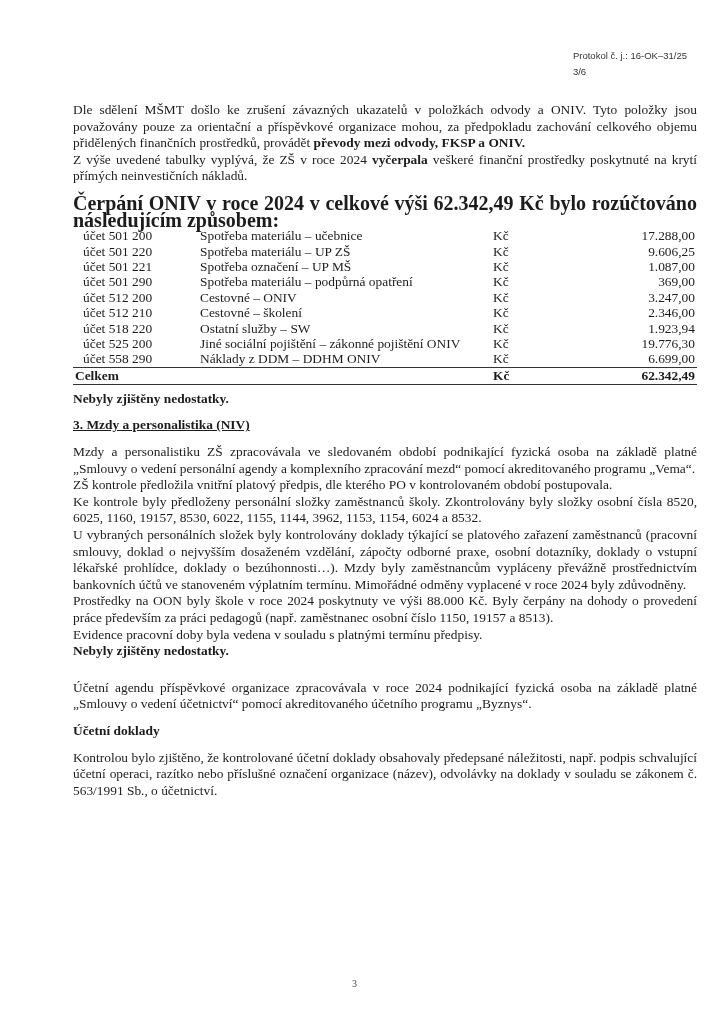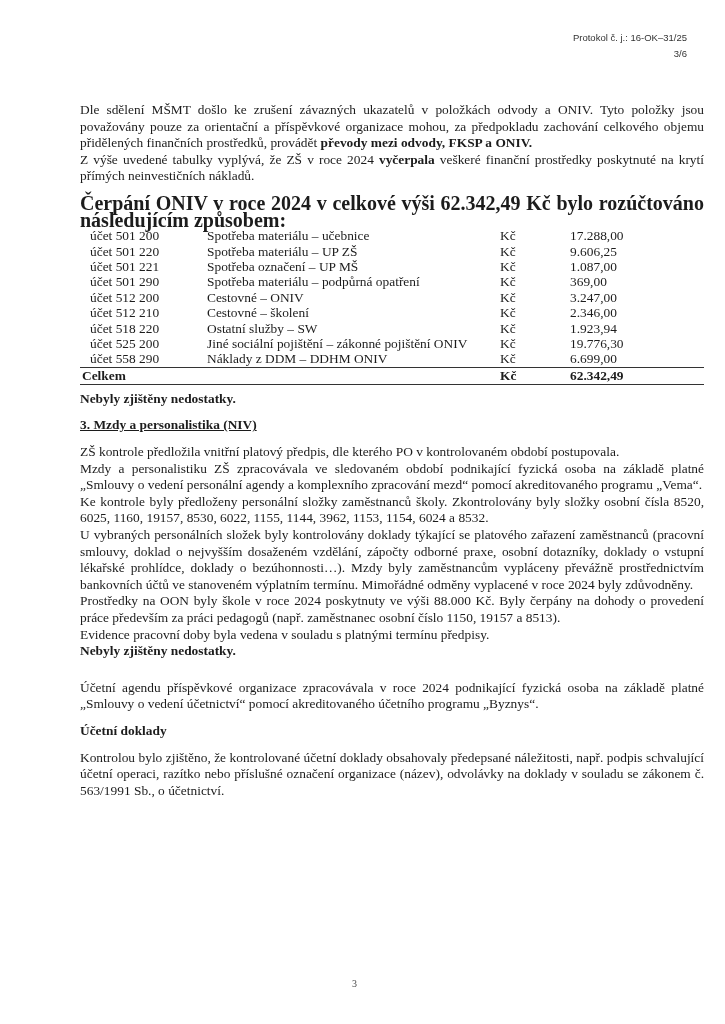--- a/index.html
+++ b/index.html
@@ -1,39 +1,39 @@
 <!DOCTYPE html>
 <html><head>
 <meta charset="utf-8">
 <style>
   html, body { margin: 0; padding: 0; background: #ffffff; }
   body {
     width: 725px; height: 1024px; position: relative; overflow: hidden;
     font-family: "Liberation Serif", serif; color: #1c1c1c;
   }
   .header-ref {
-    position: absolute; top: 30px; right: 38px;
+    position: absolute; top: 48px; right: 38px;
     font-family: "Liberation Sans", sans-serif; font-size: 9.5px; color: #333;
-    text-align: right; line-height: 16px;
+    text-align: left; line-height: 16px;
   }
   .page {
-    position: absolute; left: 80px; top: 102px; width: 624px;
+    position: absolute; left: 73px; top: 102px; width: 624px;
     font-size: 13.4px; line-height: 16.6px;
   }
   p { margin: 0; text-align: justify; }
   .b { font-weight: bold; }
   .gap { height: 10px; }
   .gap-s { height: 6px; }
   .h { font-weight: bold; text-decoration: underline; }
   table.costs { border-collapse: collapse; width: 624px; margin-top: 0; }
   table.costs td { padding: 0; height: 15.4px; line-height: 15.4px; vertical-align: bottom; }
   td.acct { width: 117px; padding-left: 10px !important; }
   td.desc { width: 293px; }
   td.cur { width: 70px; }
-  td.amt { text-align: left; padding-right: 2px !important; margin-top: 8px; }
+  td.amt { text-align: right; padding-right: 2px !important; margin-top: 8px; }
   tr.last td { border-bottom: 1px solid #333; }
   tr.total td { font-weight: bold; border-bottom: 1.5px solid #333; height: 16px; }
   tr.total td.acct { padding-left: 2px !important; }
   .footer-num {
     position: absolute; top: 978px; left: 352px; font-size: 10px; color: #444;
   }
 </style>
 </head>
 <body>
 
@@ -116,22 +116,22 @@
     </tbody>
   </table>
 
   <div class="gap-s"></div>
   <p class="b">Nebyly zjištěny nedostatky.</p>
 
   <div class="gap"></div>
   <p class="h">3. Mzdy a personalistika (NIV)</p>
   <div class="gap"></div>
 
+  <p>Mzdy a personalistiku ZŠ zpracovávala ve sledovaném období podnikající fyzická osoba na základě platné „Smlouvy o vedení personální agendy a komplexního zpracování mezd“ pomocí akreditovaného programu „Vema“.</p>
   <p>ZŠ kontrole předložila vnitřní platový předpis, dle kterého PO v kontrolovaném období postupovala.</p>
-  <p>Mzdy a personalistiku ZŠ zpracovávala ve sledovaném období podnikající fyzická osoba na základě platné „Smlouvy o vedení personální agendy a komplexního zpracování mezd“ pomocí akreditovaného programu „Vema“.</p>
   <p>Ke kontrole byly předloženy personální složky zaměstnanců školy. Zkontrolovány byly složky osobní čísla 8520, 6025, 1160, 19157, 8530, 6022, 1155, 1144, 3962, 1153, 1154, 6024 a 8532.</p>
   <p>U vybraných personálních složek byly kontrolovány doklady týkající se platového zařazení zaměstnanců (pracovní smlouvy, doklad o nejvyšším dosaženém vzdělání, zápočty odborné praxe, osobní dotazníky, doklady o vstupní lékařské prohlídce, doklady o bezúhonnosti…). Mzdy byly zaměstnancům vypláceny převážně prostřednictvím bankovních účtů ve stanoveném výplatním termínu. Mimořádné odměny vyplacené v roce 2024 byly zdůvodněny.</p>
   <p>Prostředky na OON byly škole v roce 2024 poskytnuty ve výši 88.000 Kč. Byly čerpány na dohody o provedení práce především za práci pedagogů (např. zaměstnanec osobní číslo 1150, 19157 a 8513).</p>
   <p>Evidence pracovní doby byla vedena v souladu s platnými termínu předpisy.</p>
   <p class="b">Nebyly zjištěny nedostatky.</p>
 
   <div class="gap"></div>
   <div class="gap"></div>
 
   <p>Účetní agendu příspěvkové organizace zpracovávala v roce 2024 podnikající fyzická osoba na základě platné „Smlouvy o vedení účetnictví“ pomocí akreditovaného účetního programu „Byznys“.</p>

